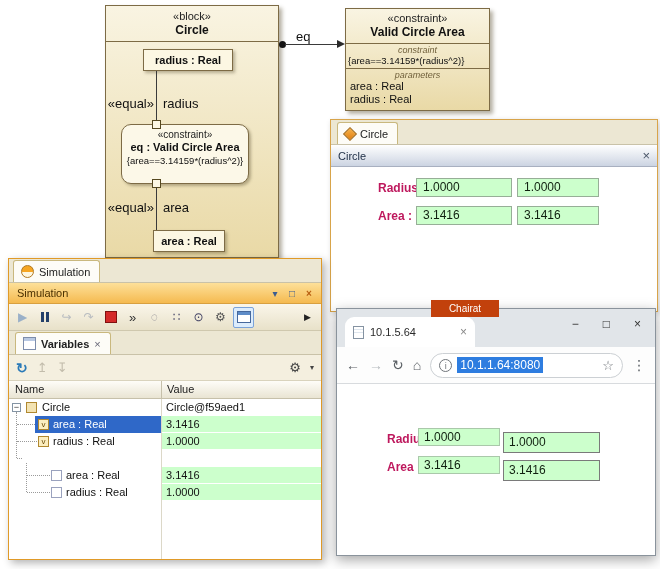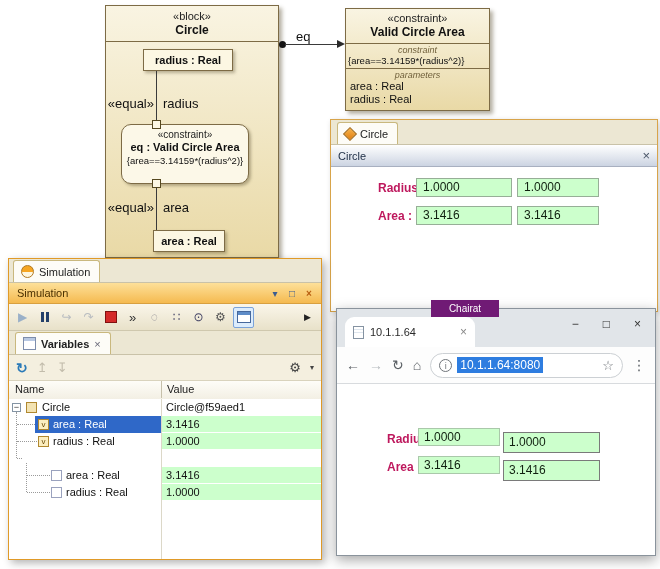--- a/index.html
+++ b/index.html
@@ -53,21 +53,21 @@
   .stop-sq{width:10px;height:10px;background:#d42a2a;border:1px solid #801010;}
   .pressed{border:1px solid #7aa2d8;background:#dcecfc;border-radius:2px;}
   .mini-win{width:12px;height:10px;border:1px solid #46689c;background:linear-gradient(#5d8cc8 3px,#fff 3px);}
   .vars-strip{position:absolute;left:0;top:72px;width:100%;height:24px;background:#ece7d3;border-bottom:1px solid #c9c2a8;box-sizing:border-box;}
   .grid-ic{width:11px;height:11px;border:1px solid #7d8dab;background:linear-gradient(#b9c9e2 3px,#fff 3px);flex:none;}
   .vars-toolbar{position:absolute;left:0;top:96px;width:100%;height:26px;background:#f4efdf;border-bottom:1px solid #d9d3bd;display:flex;align-items:center;padding:0 7px;gap:9px;font-size:13px;box-sizing:border-box;}
   .vt-refresh{color:#2a7ab8;font-weight:bold;font-size:14px;}
   .vt-dis{color:#c2bcab;}
   .vt-gear{margin-left:auto;color:#444;}
   .vt-caret{font-size:8px;color:#444;}
-  .thead{position:absolute;left:0;top:122px;width:100%;height:34px;background:linear-gradient(#fefdf8,#e9e4d3);border-bottom:1px solid #c6c0aa;font-size:11px;color:#222;box-sizing:border-box;}
+  .thead{position:absolute;left:0;top:122px;width:100%;height:18px;background:linear-gradient(#fefdf8,#e9e4d3);border-bottom:1px solid #c6c0aa;font-size:11px;color:#222;box-sizing:border-box;}
   .thead .h1{position:absolute;left:6px;top:2px;}
   .thead .h2{position:absolute;left:158px;top:2px;}
   .thead .sep{position:absolute;left:152px;top:0;width:1px;height:17px;background:#c6c0aa;}
   .tbody{position:absolute;left:0;top:140px;bottom:0;width:100%;background:#fff;}
   .colline{position:absolute;left:152px;top:0;bottom:0;width:1px;background:#dcd8c8;}
   .vrow{position:absolute;left:0;width:100%;height:17px;font-size:11px;color:#111;}
   .ncell{position:absolute;left:0;top:0;width:152px;height:17px;}
   .vcell{position:absolute;left:153px;top:0;right:0;height:17px;line-height:16px;padding-left:4px;box-sizing:border-box;white-space:nowrap;overflow:hidden;}
   .vgreen{background:#ccffcc;border-bottom:1px solid #fff;}
   .expander{position:absolute;width:9px;height:9px;background:#fff;border:1px solid #8494a4;font-size:9px;line-height:7px;text-align:center;color:#333;box-sizing:border-box;}
@@ -79,21 +79,21 @@
   .ric-c::after{content:"c";}
   .rlabel{position:absolute;top:2px;white-space:nowrap;}
   .selbg{position:absolute;left:26px;top:0;width:126px;height:17px;background:#2f68c8;}
   .sel-label{color:#fff;z-index:1;}
   .dotline{position:absolute;border-left:1px dotted #9a9a9a;width:0;}
   .dotline-h{position:absolute;border-top:1px dotted #9a9a9a;height:0;}
 
   
   .chrome{position:absolute;left:336px;top:308px;width:318px;height:246px;border:1px solid #8a939c;background:#fff;box-shadow:0 4px 12px rgba(0,0,0,.35);z-index:4;box-sizing:content-box;}
   .chrome-top{position:relative;height:38px;background:#e1e5e9;}
-  .chairat{position:absolute;left:94px;top:-9px;width:68px;height:17px;background:#701a75;color:#fff;font-size:10px;line-height:17px;text-align:center;}
+  .chairat{position:absolute;left:94px;top:-9px;width:68px;height:17px;background:#c2410c;color:#fff;font-size:10px;line-height:17px;text-align:center;}
   .ctab{position:absolute;left:8px;top:8px;width:130px;height:30px;background:#fff;border-radius:9px 9px 0 0;display:flex;align-items:center;gap:6px;padding:0 8px;box-sizing:border-box;font-size:11px;color:#2a2a2a;}
   .ctab .t{flex:1;}
   .doc-ic{width:9px;height:11px;border:1px solid #8593a2;background:linear-gradient(#fff 2px,#dfe6ee 2px,#dfe6ee 3px,#fff 3px,#fff 5px,#dfe6ee 5px,#dfe6ee 6px,#fff 6px);flex:none;}
   .tab-x{color:#888;font-size:12px;}
   .cctl{position:absolute;right:14px;top:8px;display:flex;gap:24px;font-size:12px;color:#333;}
   .chrome-toolbar{height:37px;background:#fdfdfd;border-bottom:1px solid #d8dbde;display:flex;align-items:center;padding:0 9px;gap:9px;box-sizing:border-box;}
   .nav-ic{font-size:14px;color:#5a5f64;flex:none;}
   .nav-ic.dis{color:#b7bbbf;}
   .omnibox{flex:1;height:25px;border:1px solid #ccd0d4;border-radius:13px;background:#fff;display:flex;align-items:center;gap:5px;padding:0 8px;box-sizing:border-box;}
   .info-ic{width:13px;height:13px;border-radius:50%;border:1px solid #70757a;color:#70757a;font-size:9px;line-height:12px;text-align:center;flex:none;box-sizing:border-box;}
@@ -285,21 +285,21 @@
         <div class="vcell vgreen">1.0000</div>
       </div>
     </div>
   </div>
 
   <div class="chrome">
     <div class="chrome-top">
       <div class="chairat">Chairat</div>
       <div class="ctab">
         <span class="doc-ic"></span>
-        <span class="t">10.1.1.64</span>
+        <span class="t">10.1.5.64</span>
         <span class="tab-x">×</span>
       </div>
       <div class="cctl">
         <span>−</span>
         <span>□</span>
         <span>×</span>
       </div>
     </div>
     <div class="chrome-toolbar">
       <span class="nav-ic">←</span>

